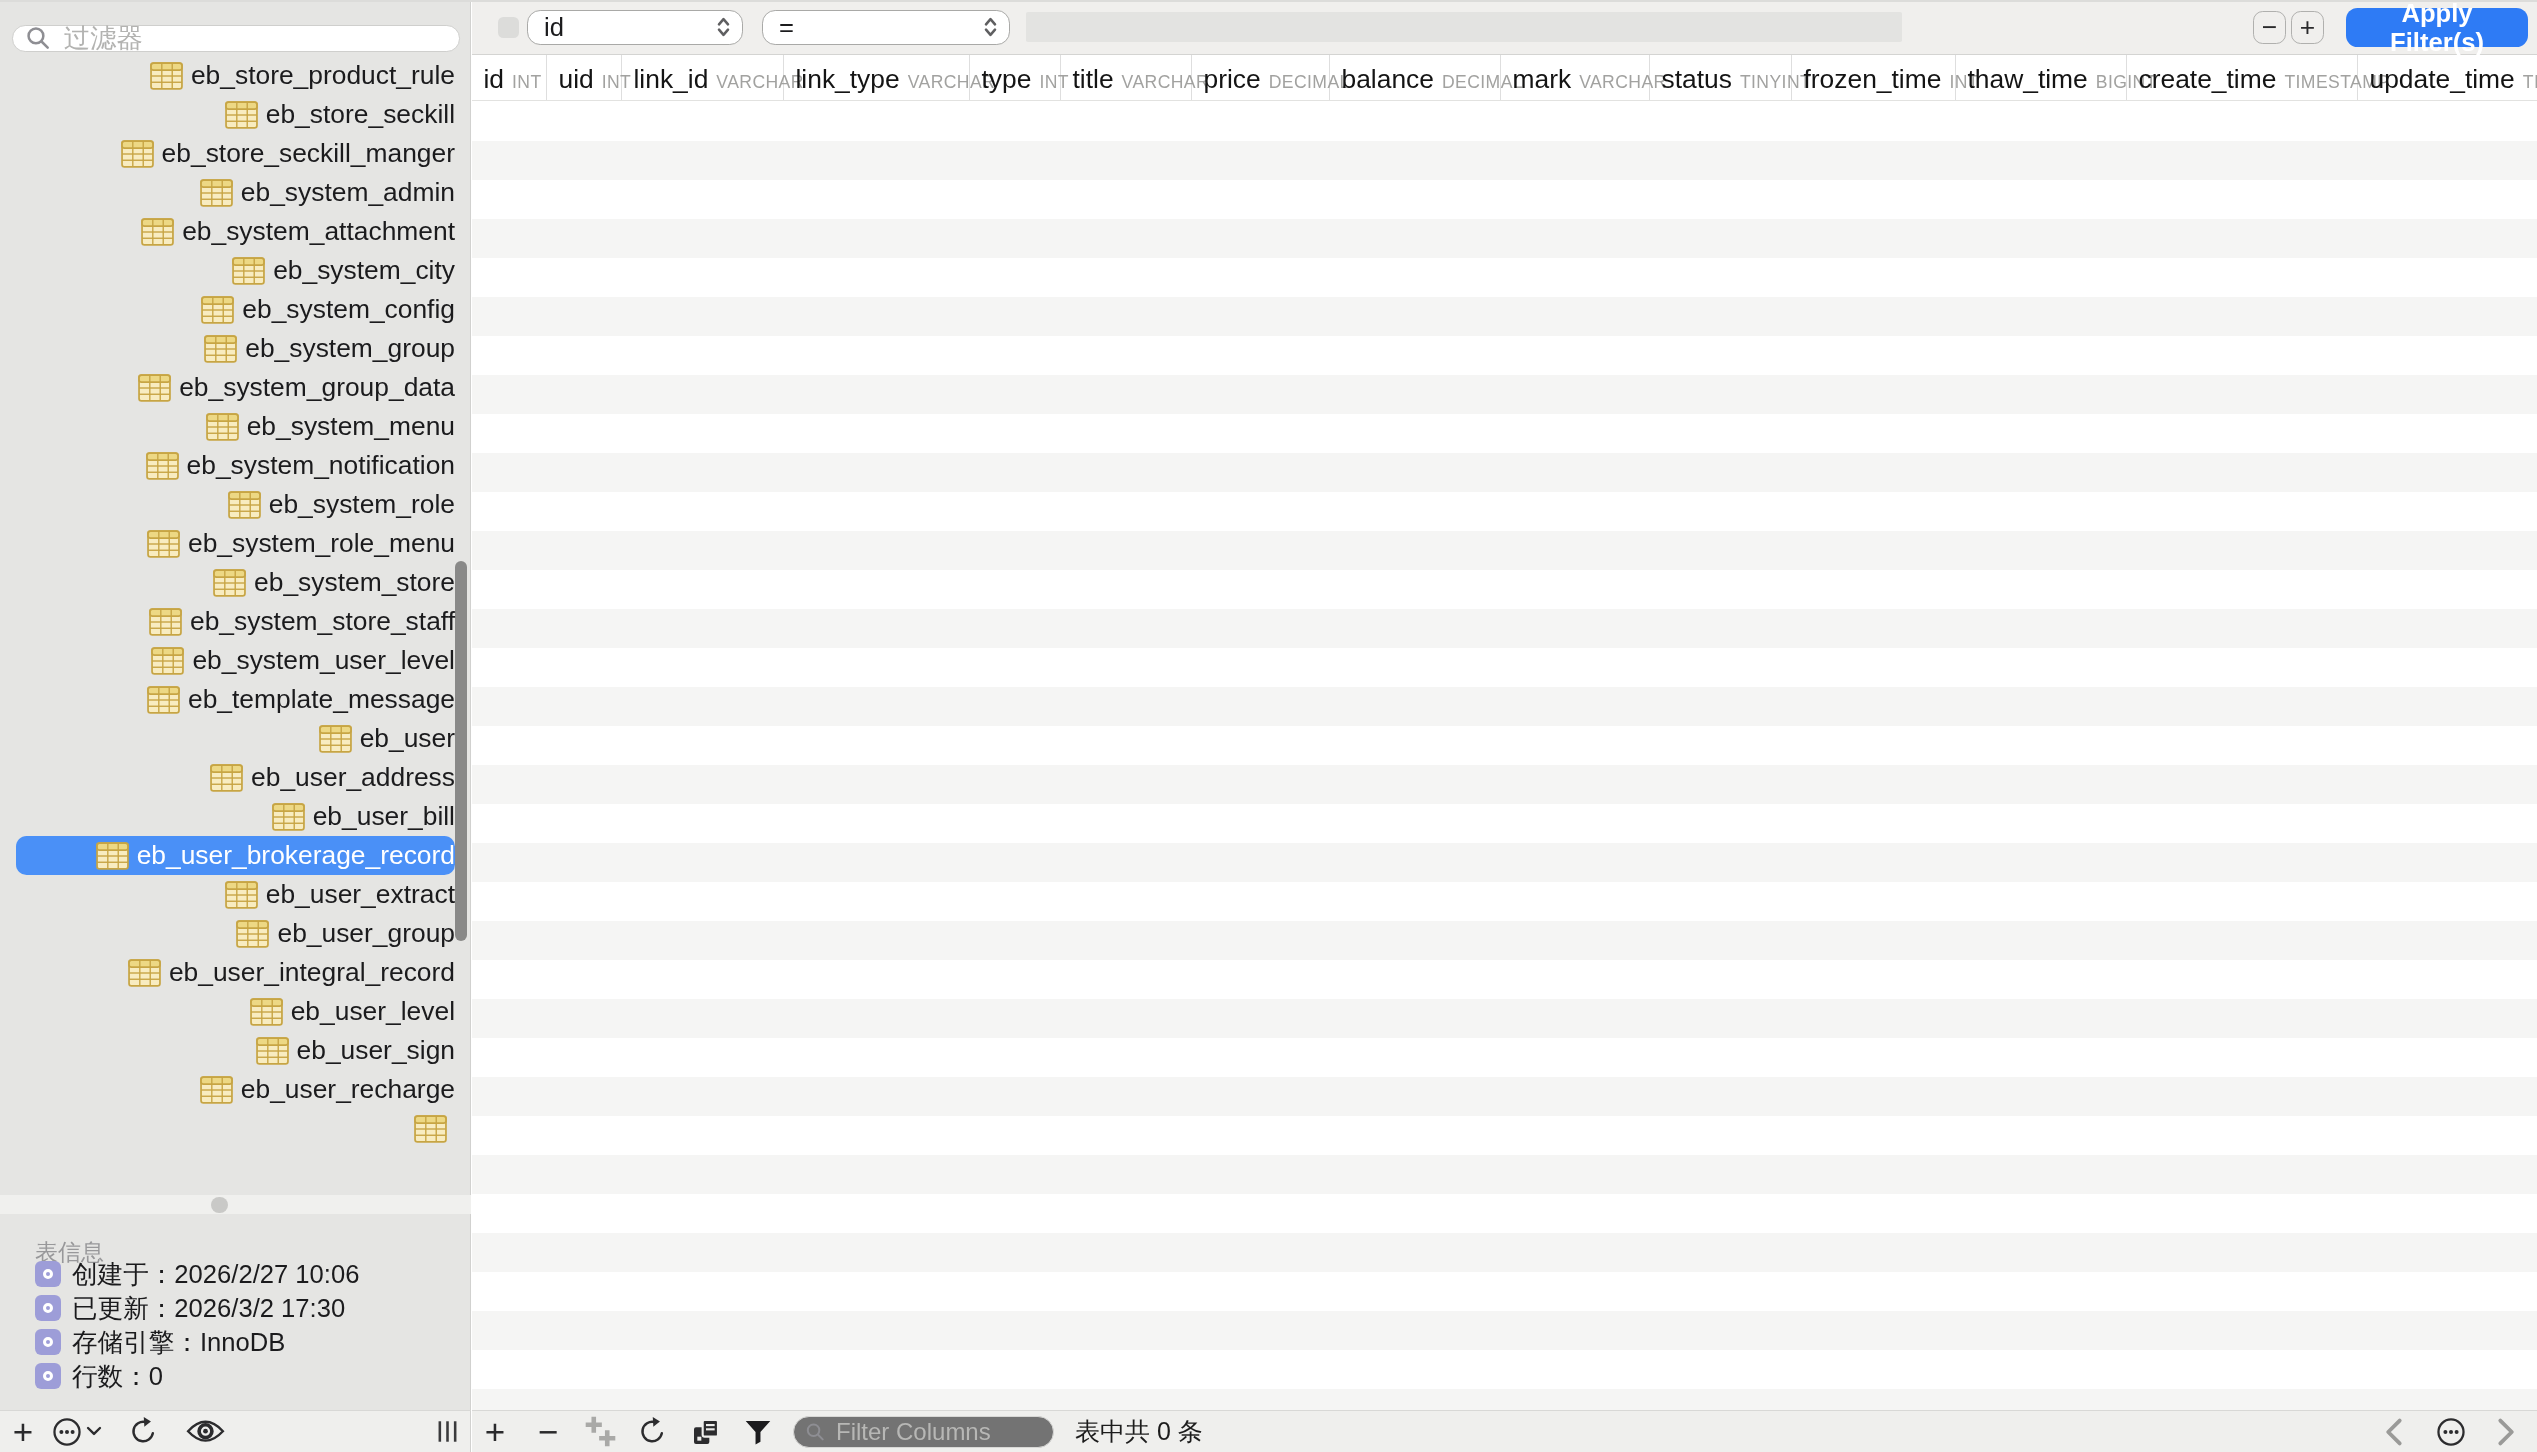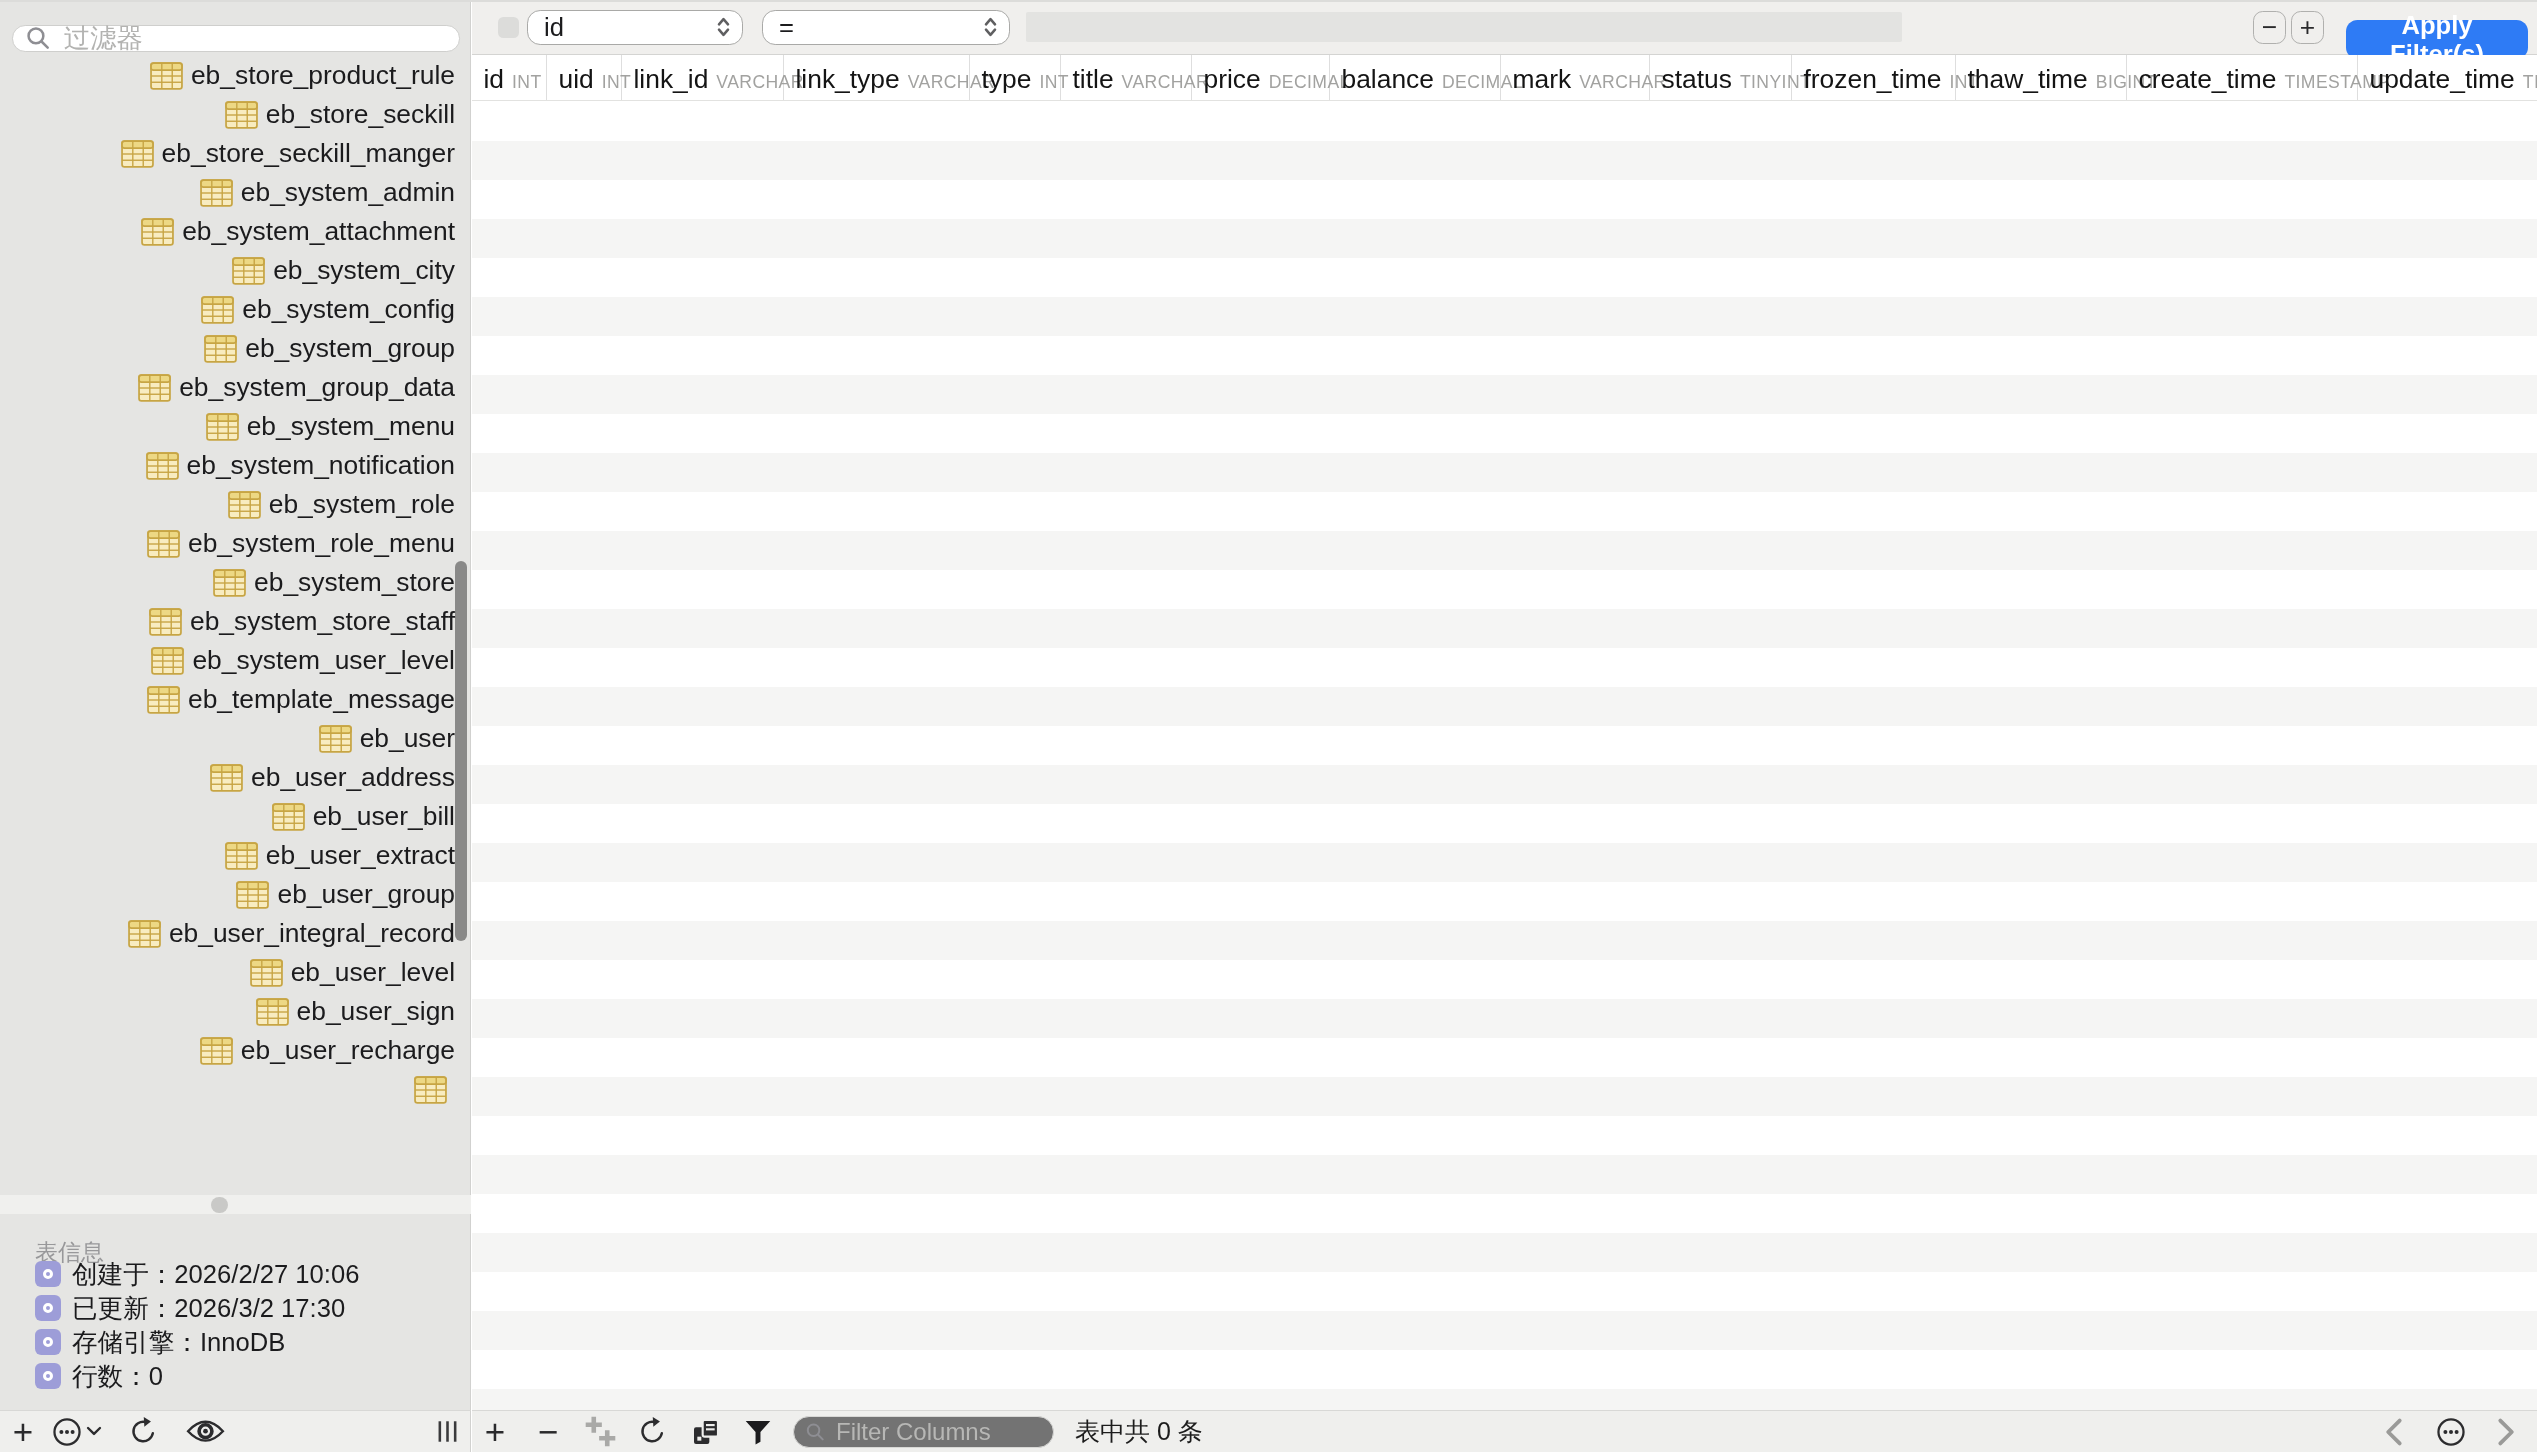--- a/index.html
+++ b/index.html
@@ -46,21 +46,21 @@
   .filter-bar{position:absolute;left:0;top:0;width:2065px;height:55px;background:#f0efed;border-bottom:0.9px solid #d4d4d2;box-sizing:border-box;}
   .fcheck{position:absolute;left:25.6px;top:16.7px;width:21px;height:21px;border-radius:5.3px;background:#dcdcda;}
   .fselect{position:absolute;top:9.7px;height:35px;background:#fff;border:1.8px solid #a9a9a7;border-radius:13.2px;box-sizing:border-box;display:flex;align-items:center;padding:0 10.6px 0 16px;font-size:25.6px;color:#1b1b1d;}
   .fselect .flabel{flex:1;}
   .fsel-field{left:55px;width:216px;}
   .fsel-op{left:290px;width:248px;}
   .fvalue{position:absolute;left:554px;top:12.3px;width:876px;height:30px;background:#e3e3e1;border:0;border-radius:1.8px;outline:none;font-size:25px;padding:0 10.6px;box-sizing:border-box;font-family:inherit;}
   .fbtn{position:absolute;top:10.6px;width:33px;height:33px;border:1.8px solid #b0b0ae;border-radius:9.7px;box-sizing:border-box;display:flex;align-items:center;justify-content:center;font-size:26.4px;color:#2a2a2c;background:transparent;line-height:1;}
   .fbtn-minus{left:1781px;}
   .fbtn-plus{left:1819px;}
-  .apply-btn{position:absolute;left:1874px;top:20px;width:182px;height:39px;border-radius:11.5px;background:var(--apply-blue,#2e7bf5);color:#fff;font-size:25.6px;font-weight:600;display:flex;align-items:center;justify-content:center;border:0;font-family:inherit;}
+  .apply-btn{position:absolute;left:1874px;top:8px;width:182px;height:39px;border-radius:11.5px;background:var(--apply-blue,#2e7bf5);color:#fff;font-size:25.6px;font-weight:600;display:flex;align-items:center;justify-content:center;border:0;font-family:inherit;}
 
   .grid-header{position:absolute;left:0;top:55px;width:2065px;height:46px;background:#fff;border-bottom:1.8px solid #e2e2e0;box-sizing:border-box;display:flex;overflow:hidden;}
   .gcol{flex:0 0 auto;display:flex;align-items:baseline;padding-left:11.5px;box-sizing:border-box;border-right:0.9px solid #dedede;align-self:stretch;padding-top:8.8px;}
   .gcol .cname{font-size:26.4px;color:#141414;white-space:nowrap;}
   .gcol .ctype{font-size:17.6px;color:#a2a2a0;margin-left:8px;white-space:nowrap;letter-spacing:0.4px;text-align:right;}
 
   .grid-body{position:absolute;left:0;top:102px;width:2065px;height:1308px;
     background:repeating-linear-gradient(to bottom,#ffffff 0px,#ffffff 39px,#f5f5f4 39px,#f5f5f4 78px);}
 
   .status-search{position:absolute;left:321px;top:5.3px;width:261px;height:32px;background:#737373;border:1.3px solid #d8d8d6;border-radius:16px;box-sizing:border-box;display:flex;align-items:center;padding:0 10.6px;}
@@ -296,20 +296,31 @@
       <div class="trow">
     <svg width="33" height="28" viewBox="0 0 19 16">
       <rect x="0.6" y="0.6" width="17.8" height="14.8" rx="1.4" fill="#f8ecc0" stroke="#c7a544" stroke-width="1"></rect>
       <rect x="0.6" y="0.6" width="17.8" height="4" rx="1.4" fill="#edd884" stroke="#c7a544" stroke-width="1"></rect>
       <line x1="0.6" y1="8" x2="18.4" y2="8" stroke="#c7a544" stroke-width="0.8"></line>
       <line x1="0.6" y1="11.6" x2="18.4" y2="11.6" stroke="#c7a544" stroke-width="0.8"></line>
       <line x1="6.8" y1="0.6" x2="6.8" y2="15.4" stroke="#c7a544" stroke-width="0.8"></line>
       <line x1="12.8" y1="0.6" x2="12.8" y2="15.4" stroke="#c7a544" stroke-width="0.8"></line>
     </svg>
     <span class="tname">eb_user_bill</span>
+  </div>
+      <div class="trow selected">
+    <svg width="33" height="28" viewBox="0 0 19 16">
+      <rect x="0.6" y="0.6" width="17.8" height="14.8" rx="1.4" fill="#f8ecc0" stroke="#c7a544" stroke-width="1"></rect>
+      <rect x="0.6" y="0.6" width="17.8" height="4" rx="1.4" fill="#edd884" stroke="#c7a544" stroke-width="1"></rect>
+      <line x1="0.6" y1="8" x2="18.4" y2="8" stroke="#c7a544" stroke-width="0.8"></line>
+      <line x1="0.6" y1="11.6" x2="18.4" y2="11.6" stroke="#c7a544" stroke-width="0.8"></line>
+      <line x1="6.8" y1="0.6" x2="6.8" y2="15.4" stroke="#c7a544" stroke-width="0.8"></line>
+      <line x1="12.8" y1="0.6" x2="12.8" y2="15.4" stroke="#c7a544" stroke-width="0.8"></line>
+    </svg>
+    <span class="tname">eb_user_brokerage_record</span>
   </div>
       <div class="trow">
     <svg width="33" height="28" viewBox="0 0 19 16">
       <rect x="0.6" y="0.6" width="17.8" height="14.8" rx="1.4" fill="#f8ecc0" stroke="#c7a544" stroke-width="1"></rect>
       <rect x="0.6" y="0.6" width="17.8" height="4" rx="1.4" fill="#edd884" stroke="#c7a544" stroke-width="1"></rect>
       <line x1="0.6" y1="8" x2="18.4" y2="8" stroke="#c7a544" stroke-width="0.8"></line>
       <line x1="0.6" y1="11.6" x2="18.4" y2="11.6" stroke="#c7a544" stroke-width="0.8"></line>
       <line x1="6.8" y1="0.6" x2="6.8" y2="15.4" stroke="#c7a544" stroke-width="0.8"></line>
       <line x1="12.8" y1="0.6" x2="12.8" y2="15.4" stroke="#c7a544" stroke-width="0.8"></line>
     </svg>

